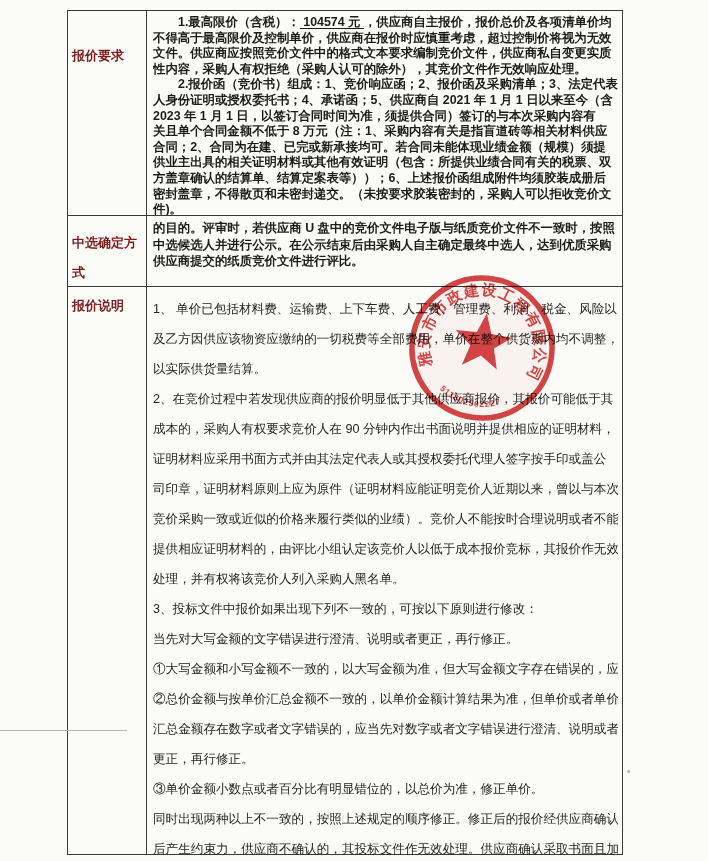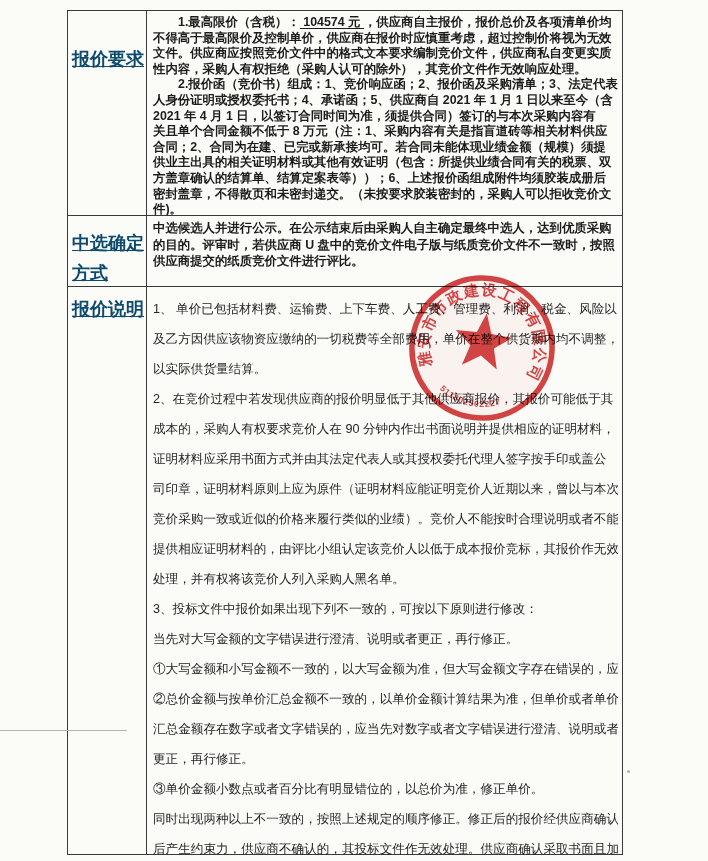--- a/index.html
+++ b/index.html
@@ -18,22 +18,22 @@
     position:absolute; left:67px; top:10px; width:556px; height:845px;
     border:1px solid #3a3a3a;
     background:transparent;
   }
   .t-row { position:absolute; left:0; width:100%; display:flex; }
   .t-row.r1 { top:0;    height:205px; border-bottom:1px solid #3a3a3a; }
   .t-row.r2 { top:205px; height:71px; border-bottom:1px solid #3a3a3a; }
   .t-row.r3 { top:276px; height:568px; }
   .label-cell {
     width:79px; flex:0 0 79px; border-right:1px solid #3a3a3a;
-    font-weight:700; font-size:18px; color:#0c4a6e;
-    padding-left:4px; overflow:hidden;text-decoration:underline;
+    font-weight:700; font-size:13px; color:#7f1d1d;
+    padding-left:4px; overflow:hidden;
   }
   .r1 .label-cell { padding-top:36px; }
   .r2 .label-cell { padding-top:12px; line-height:30px; }
   .r3 .label-cell { padding-top:10px; }
   .content-cell {
     flex:1 1 auto; overflow:hidden;
     padding-left:6px; padding-right:4px;
   }
   .r1 .content-cell { padding-top:4px; font-weight:700; font-size:12.4px; line-height:15.6px; }
   .r2 .content-cell { padding-top:4px; font-weight:700; font-size:12.4px; line-height:16.6px; }
@@ -70,35 +70,35 @@
 
     <div class="t-row r1">
       <div class="label-cell">报价要求</div>
       <div class="content-cell">
         <div class="tl ind"><span>1.最高限价（含税）：</span><span class="ul"> 104574 元 </span><span>，供应商自主报价，报价总价及各项清单价均</span></div>
         <div class="tl">不得高于最高限价及控制单价，供应商在报价时应慎重考虑，超过控制价将视为无效</div>
         <div class="tl">文件。供应商应按照竞价文件中的格式文本要求编制竞价文件，供应商私自变更实质</div>
         <div class="tl">性内容，采购人有权拒绝（采购人认可的除外），其竞价文件作无效响应处理。</div>
         <div class="tl ind">2.报价函（竞价书）组成：1、竞价响应函；2、报价函及采购清单；3、法定代表</div>
         <div class="tl">人身份证明或授权委托书；4、承诺函；5、供应商自 2021 年 1 月 1 日以来至今（含</div>
-        <div class="tl">2021 年 4 月 1 日，以签订合同时间为准，须提供合同）签订的与本次采购内容有</div>
+        <div class="tl">2023 年 1 月 1 日，以签订合同时间为准，须提供合同）签订的与本次采购内容有</div>
         <div class="tl">关且单个合同金额不低于 8 万元（注：1、采购内容有关是指盲道砖等相关材料供应</div>
         <div class="tl">合同；2、合同为在建、已完或新承接均可。若合同未能体现业绩金额（规模）须提</div>
         <div class="tl">供业主出具的相关证明材料或其他有效证明（包含：所提供业绩合同有关的税票、双</div>
         <div class="tl">方盖章确认的结算单、结算定案表等））；6、上述报价函组成附件均须胶装成册后</div>
         <div class="tl">密封盖章，不得散页和未密封递交。（未按要求胶装密封的，采购人可以拒收竞价文</div>
         <div class="tl">件)。</div>
       </div>
     </div>
 
     <div class="t-row r2">
       <div class="label-cell">中选确定方式</div>
       <div class="content-cell">
+        <div class="tl">的目的。评审时，若供应商 U 盘中的竞价文件电子版与纸质竞价文件不一致时，按照</div>
         <div class="tl">中选候选人并进行公示。在公示结束后由采购人自主确定最终中选人，达到优质采购</div>
-        <div class="tl">的目的。评审时，若供应商 U 盘中的竞价文件电子版与纸质竞价文件不一致时，按照</div>
         <div class="tl">供应商提交的纸质竞价文件进行评比。</div>
       </div>
     </div>
 
     <div class="t-row r3">
       <div class="label-cell">报价说明</div>
       <div class="content-cell">
         <div class="tl">1、 单价已包括材料费、运输费、上下车费、人工费、管理费、利润、税金、风险以</div>
         <div class="tl">及乙方因供应该物资应缴纳的一切税费等全部费用，单价在整个供货期内均不调整，</div>
         <div class="tl">以实际供货量结算。</div>

